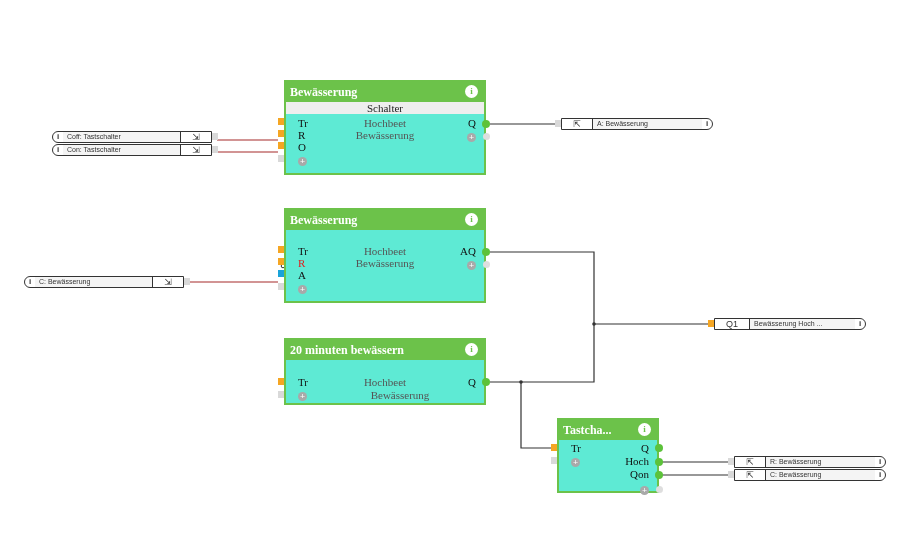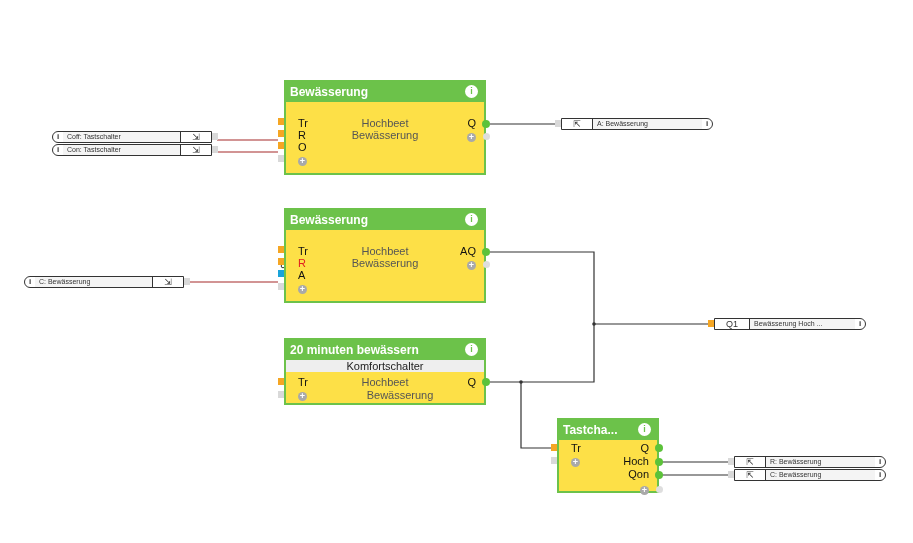--- a/index.html
+++ b/index.html
@@ -1,19 +1,19 @@
 <!DOCTYPE html>
 <html><head>
 <meta charset="utf-8">
 <style>
   html, body { margin: 0; padding: 0; }
   body { width: 913px; height: 543px; background: #ffffff; position: relative; overflow: hidden;
          font-family: "Liberation Sans", sans-serif; }
   #wires { position: absolute; left: 0; top: 0; width: 913px; height: 543px; }
-  .block { position: absolute; border: 2px solid #6cc24a; background: #fde047; box-sizing: border-box; }
+  .block { position: absolute; border: 2px solid #6cc24a; background: #5eead4; box-sizing: border-box; font-family: Liberation Serif, serif; }
   .block .hdr { background: #6cc24a; color: #fff; height: 20px; line-height: 20px; font-size: 12px; font-weight: bold;
                 padding-left: 4px; position: relative; white-space: nowrap; overflow: hidden; }
   .block .info { position: absolute; right: 6px; top: 3px; width: 13px; height: 13px; border-radius: 50%;
                  background: #fff; color: #6cc24a; font-size: 9px; line-height: 13px; text-align: center; font-weight: bold; }
   .block .type { background: #eeeeee; text-align: center; font-size: 11px; color: #222; height: 12px; line-height: 12px; }
   .row { position: absolute; font-size: 11px; line-height: 12px; height: 12px; }
   .pin-l { left: 12px; color: #111; }
   .pin-r { right: 8px; color: #111; text-align: right; }
   .pin-red { color: #e02020; }
   .center-txt { position: absolute; font-size: 11px; color: #555; text-align: center; line-height: 12px; }
@@ -51,20 +51,21 @@
   <path d="M662 462 H728" stroke="#333" stroke-width="1.2" fill="none"></path>
   <path d="M662 475 H728" stroke="#333" stroke-width="1.2" fill="none"></path>
   <circle cx="594" cy="324" r="1.8" fill="#333"></circle>
   <circle cx="521" cy="382" r="1.8" fill="#333"></circle>
   <circle cx="283" cy="266" r="1.8" fill="none" stroke="#333"></circle>
 </svg>
 
 <div class="block" style="left:284px;top:80px;width:202px;height:95px;">
   <div class="hdr"><span>Bewässerung</span>
     <span class="info">i</span></div>
+  <div class="type">Schalter</div>
   <div class="row pin-l" style="top:35px">Tr</div>
   <div class="row pin-l" style="top:47px">R</div>
   <div class="row pin-l" style="top:59px">O</div>
   <div class="row pin-l" style="top:72px"><span class="plus">+</span></div>
   <div class="center-txt" style="left:30px;right:30px;top:35px">Hochbeet</div>
   <div class="center-txt" style="left:30px;right:30px;top:47px">Bewässerung</div>
   <div class="row pin-r" style="top:35px">Q</div>
   <div class="row pin-r" style="top:48px"><span class="plus">+</span></div>
 </div>
 <div class="stub orange" style="left:278px;top:118px"></div>
@@ -89,21 +90,20 @@
 <div class="stub orange" style="left:278px;top:246px"></div>
 <div class="stub orange" style="left:278px;top:258px"></div>
 <div class="stub blue" style="left:278px;top:270px"></div>
 <div class="stub grey" style="left:278px;top:283px"></div>
 <div class="dot-out" style="left:482px;top:248px"></div>
 <div class="dot-grey" style="left:483px;top:261px"></div>
 
 <div class="block" style="left:284px;top:338px;width:202px;height:67px;">
   <div class="hdr"><span>20 minuten bewässern</span>
     <span class="info">i</span></div>
-  <div class="type">Komfortschalter</div>
   <div class="row pin-l" style="top:36px">Tr</div>
   <div class="row pin-l" style="top:49px"><span class="plus">+</span></div>
   <div class="center-txt" style="left:30px;right:30px;top:36px">Hochbeet</div>
   <div class="center-txt" style="left:40px;right:10px;top:49px">Bewässerung</div>
   <div class="row pin-r" style="top:36px">Q</div>
 </div>
 <div class="stub orange" style="left:278px;top:378px"></div>
 <div class="stub grey" style="left:278px;top:391px"></div>
 <div class="dot-out" style="left:482px;top:378px"></div>
 

